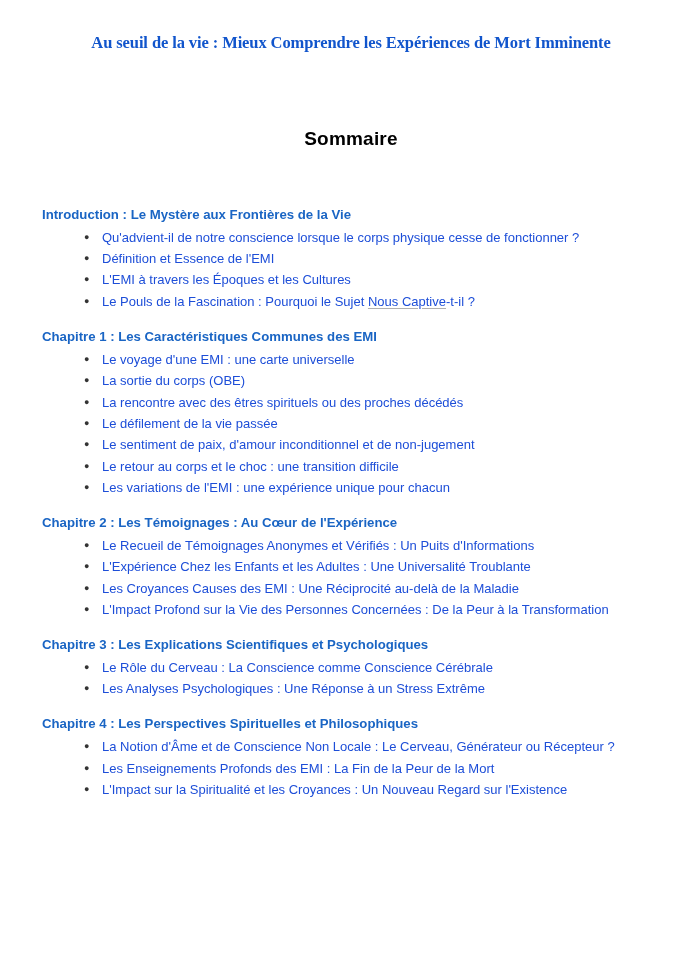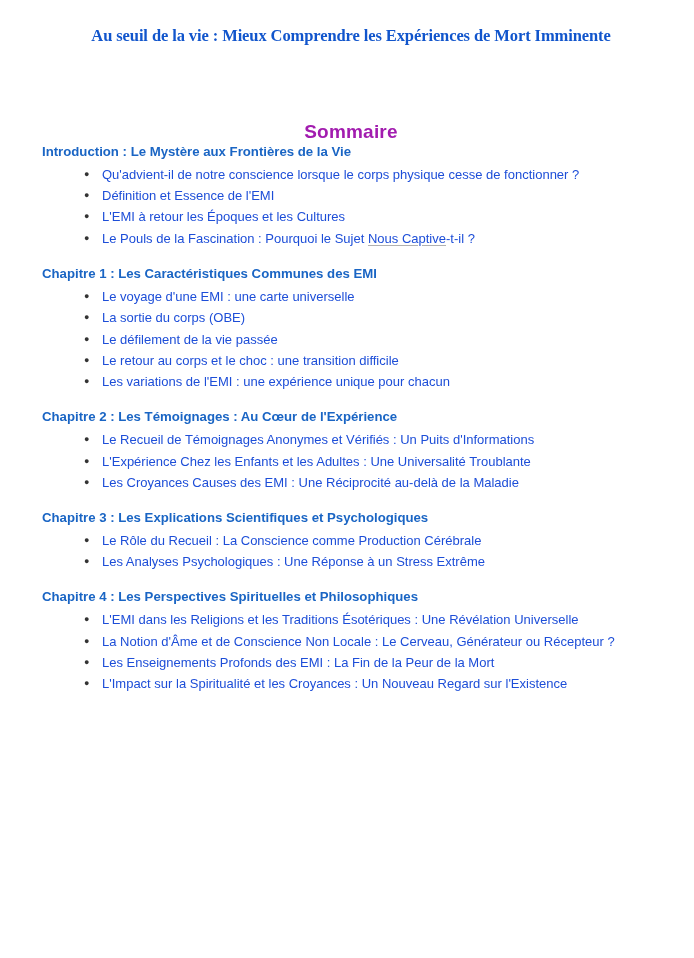--- a/index.html
+++ b/index.html
@@ -11,42 +11,43 @@
     width: 694px;
     min-height: 958px;
     font-family: "Liberation Sans", sans-serif;
     color: #222222;
     -webkit-font-smoothing: antialiased;
   }
   .page {
     width: 694px;
     min-height: 958px;
     box-sizing: border-box;
-    padding: 18px 30px 20px 38px;
+    padding: 25px 30px 20px 38px;
     position: relative;
   }
   .doc-title {
     text-align: center;
     color: #1155cc;
     font-family: "Liberation Serif", serif;
     font-weight: bold;
     font-size: 16.5px;
     letter-spacing: -0.1px;
     margin: 8px 0 0 0;
     line-height: 1.25;
   }
   .toc-heading {
     text-align: center;
     font-size: 19px;
     font-weight: bold;
-    color: #a21caf;
+    color: #000000;
     margin: 74px 0 0 0;
     letter-spacing: 0.2px;
   }
   .sections {
+    margin-top: 56px;
   }
   .section {
     margin-bottom: 12px;
   }
   .section-title {
     color: #1a65c4;
     font-weight: bold;
     font-size: 13.2px;
     margin: 0 0 6px 4px;
     line-height: 1.3;
@@ -93,53 +94,55 @@
 
   <h2 class="toc-heading">Sommaire</h2>
 
   <div class="sections">
 
   <div class="section">
         <div class="section-title">Introduction : Le Mystère aux Frontières de la Vie</div>
         <ul class="items">
           <li>Qu'advient-il de notre conscience lorsque le corps physique cesse de fonctionner ?</li>
           <li>Définition et Essence de l'EMI</li>
-          <li>L'EMI à retour les Époques et les Cultures</li>
+          <li>L'EMI à travers les Époques et les Cultures</li>
           <li>Le Pouls de la Fascination : Pourquoi le Sujet <span class="underline-word">Nous Captive</span>-t-il ?</li>
         </ul>
       </div>
       <div class="section">
         <div class="section-title">Chapitre 1 : Les Caractéristiques Communes des EMI</div>
         <ul class="items">
           <li>Le voyage d'une EMI : une carte universelle</li>
           <li>La sortie du corps (OBE)</li>
+          <li>La rencontre avec des êtres spirituels ou des proches décédés</li>
           <li>Le défilement de la vie passée</li>
+          <li>Le sentiment de paix, d'amour inconditionnel et de non-jugement</li>
           <li>Le retour au corps et le choc : une transition difficile</li>
           <li>Les variations de l'EMI : une expérience unique pour chacun</li>
         </ul>
       </div>
       <div class="section">
         <div class="section-title">Chapitre 2 : Les Témoignages : Au Cœur de l'Expérience</div>
         <ul class="items">
           <li>Le Recueil de Témoignages Anonymes et Vérifiés : Un Puits d'Informations</li>
           <li>L'Expérience Chez les Enfants et les Adultes : Une Universalité Troublante</li>
           <li>Les Croyances Causes des EMI : Une Réciprocité au-delà de la Maladie</li>
+          <li>L'Impact Profond sur la Vie des Personnes Concernées : De la Peur à la Transformation</li>
         </ul>
       </div>
       <div class="section">
         <div class="section-title">Chapitre 3 : Les Explications Scientifiques et Psychologiques</div>
         <ul class="items">
-          <li>Le Rôle du Recueil : La Conscience comme Production Cérébrale</li>
+          <li>Le Rôle du Cerveau : La Conscience comme Conscience Cérébrale</li>
           <li>Les Analyses Psychologiques : Une Réponse à un Stress Extrême</li>
         </ul>
       </div>
       <div class="section">
         <div class="section-title">Chapitre 4 : Les Perspectives Spirituelles et Philosophiques</div>
         <ul class="items">
-          <li>L'EMI dans les Religions et les Traditions Ésotériques : Une Révélation Universelle</li>
           <li>La Notion d'Âme et de Conscience Non Locale : Le Cerveau, Générateur ou Récepteur ?</li>
           <li>Les Enseignements Profonds des EMI : La Fin de la Peur de la Mort</li>
           <li>L'Impact sur la Spiritualité et les Croyances : Un Nouveau Regard sur l'Existence</li>
         </ul>
       </div>
     </div>
 
 </div>
 
 </body></html>

